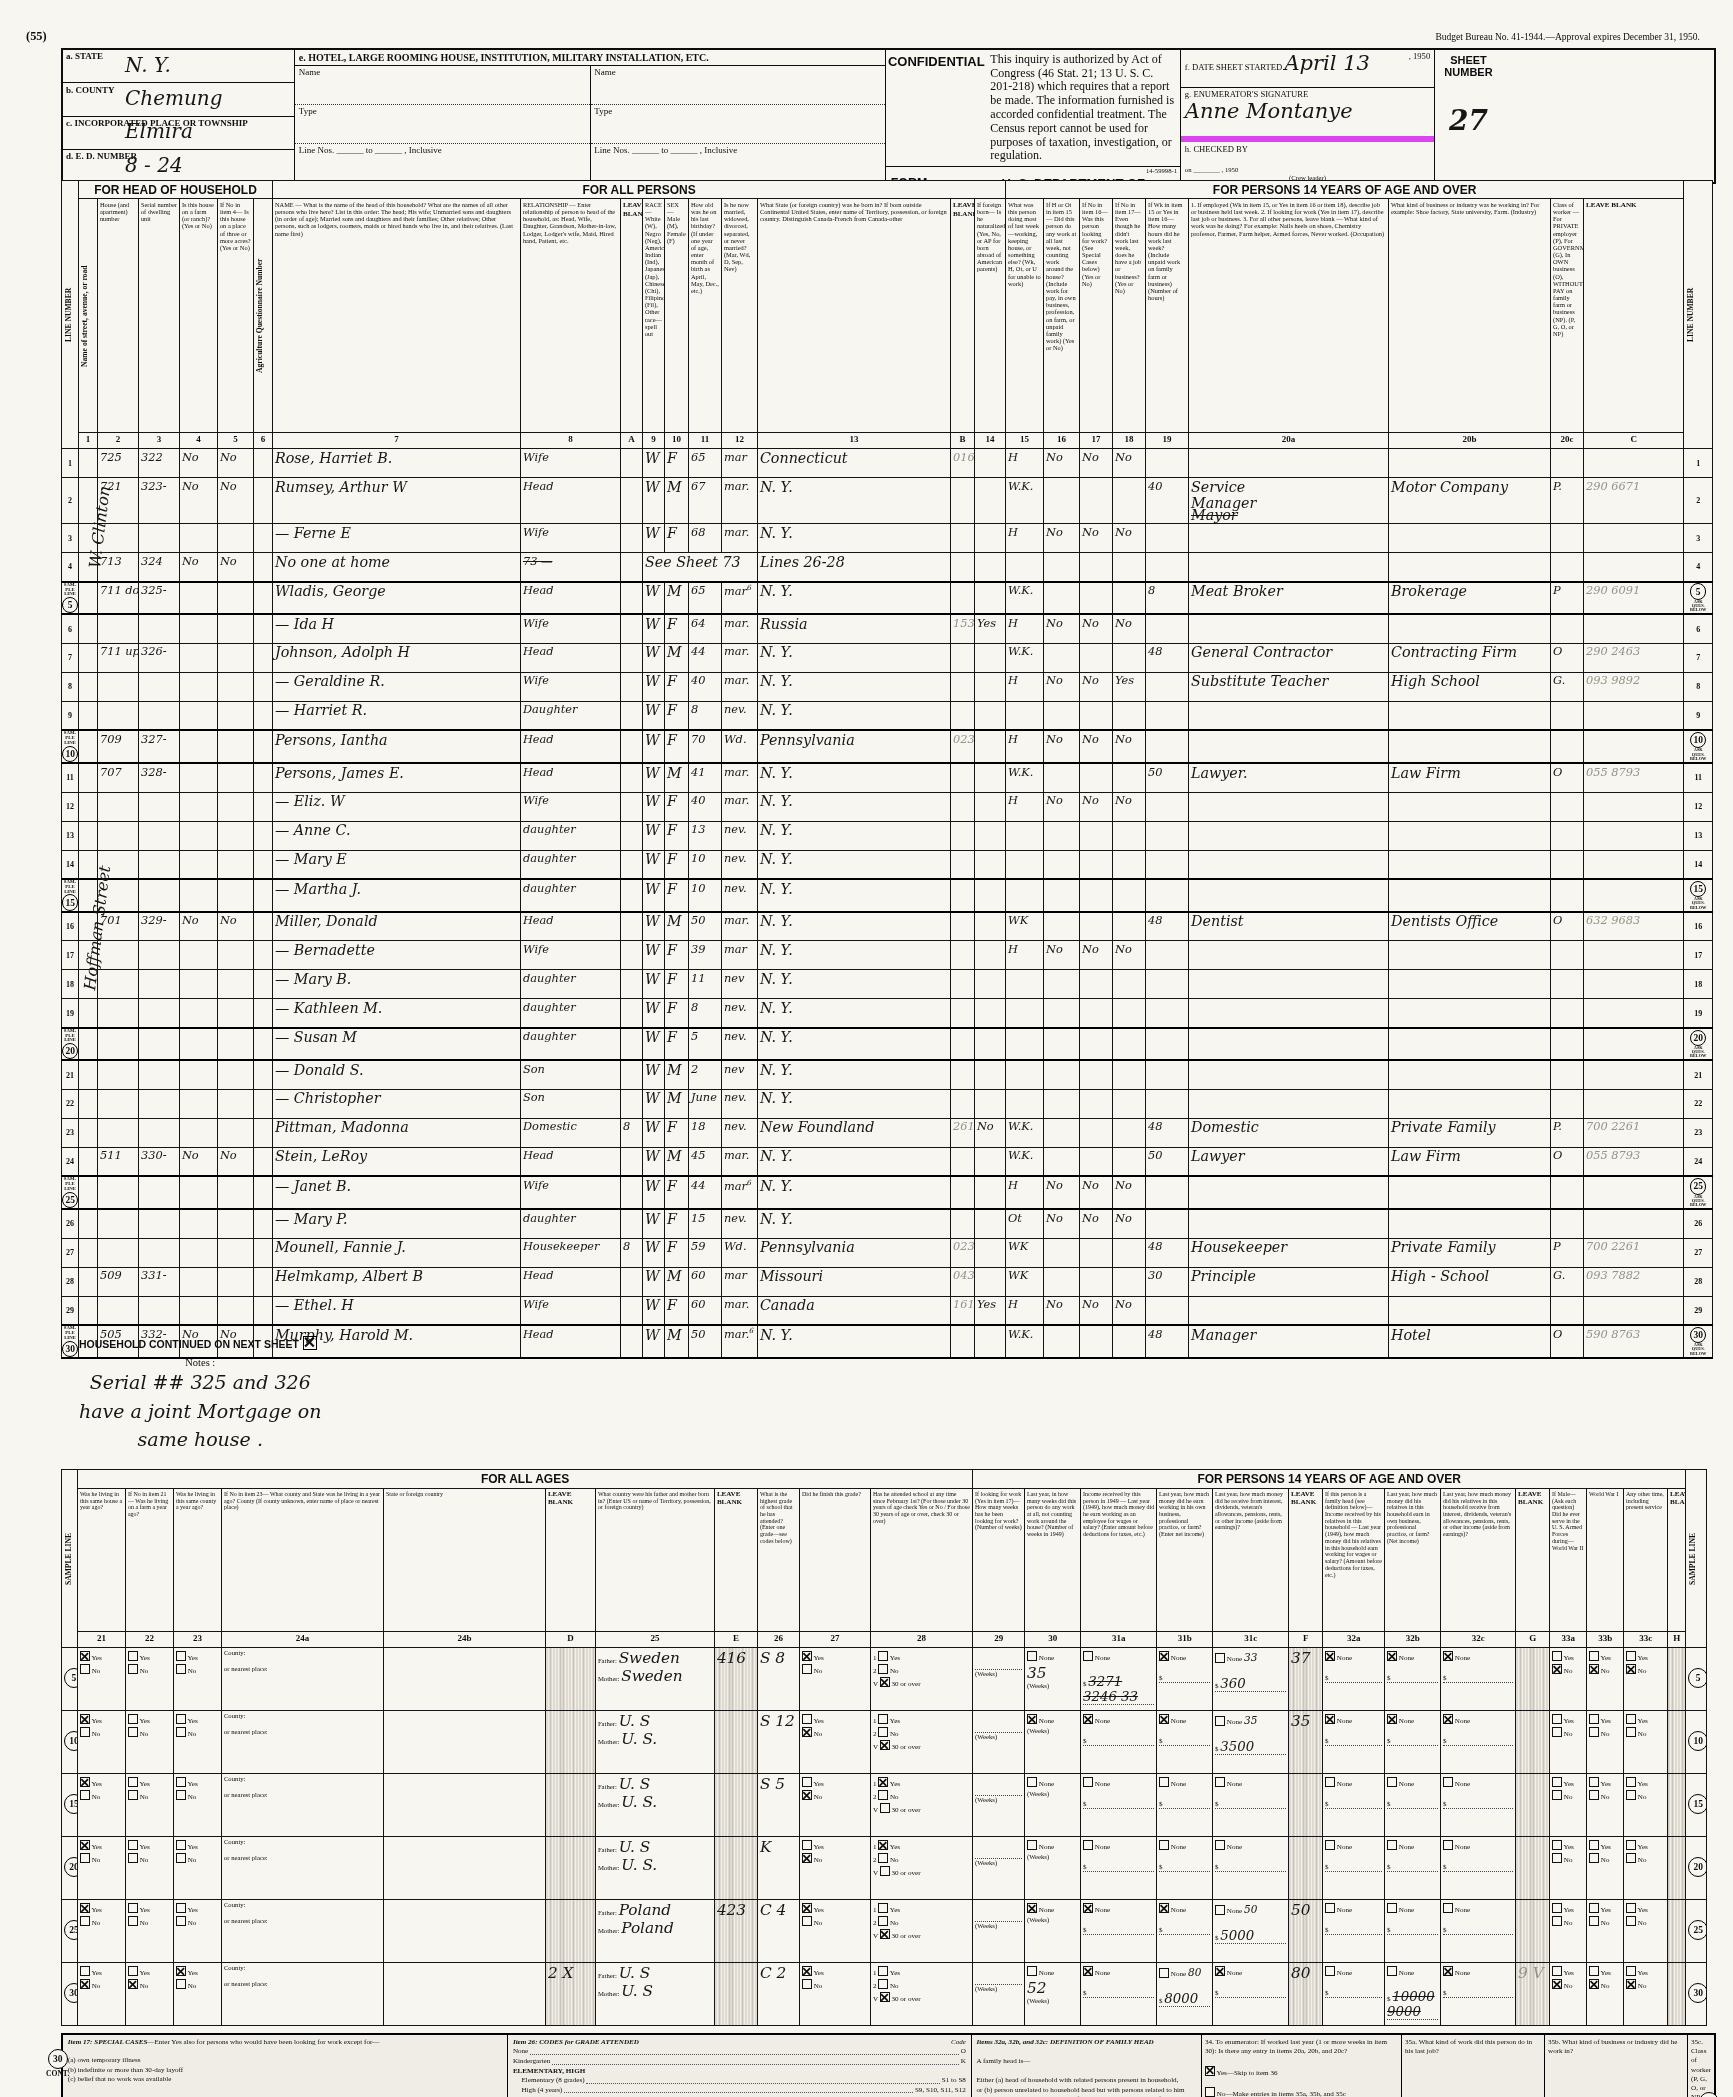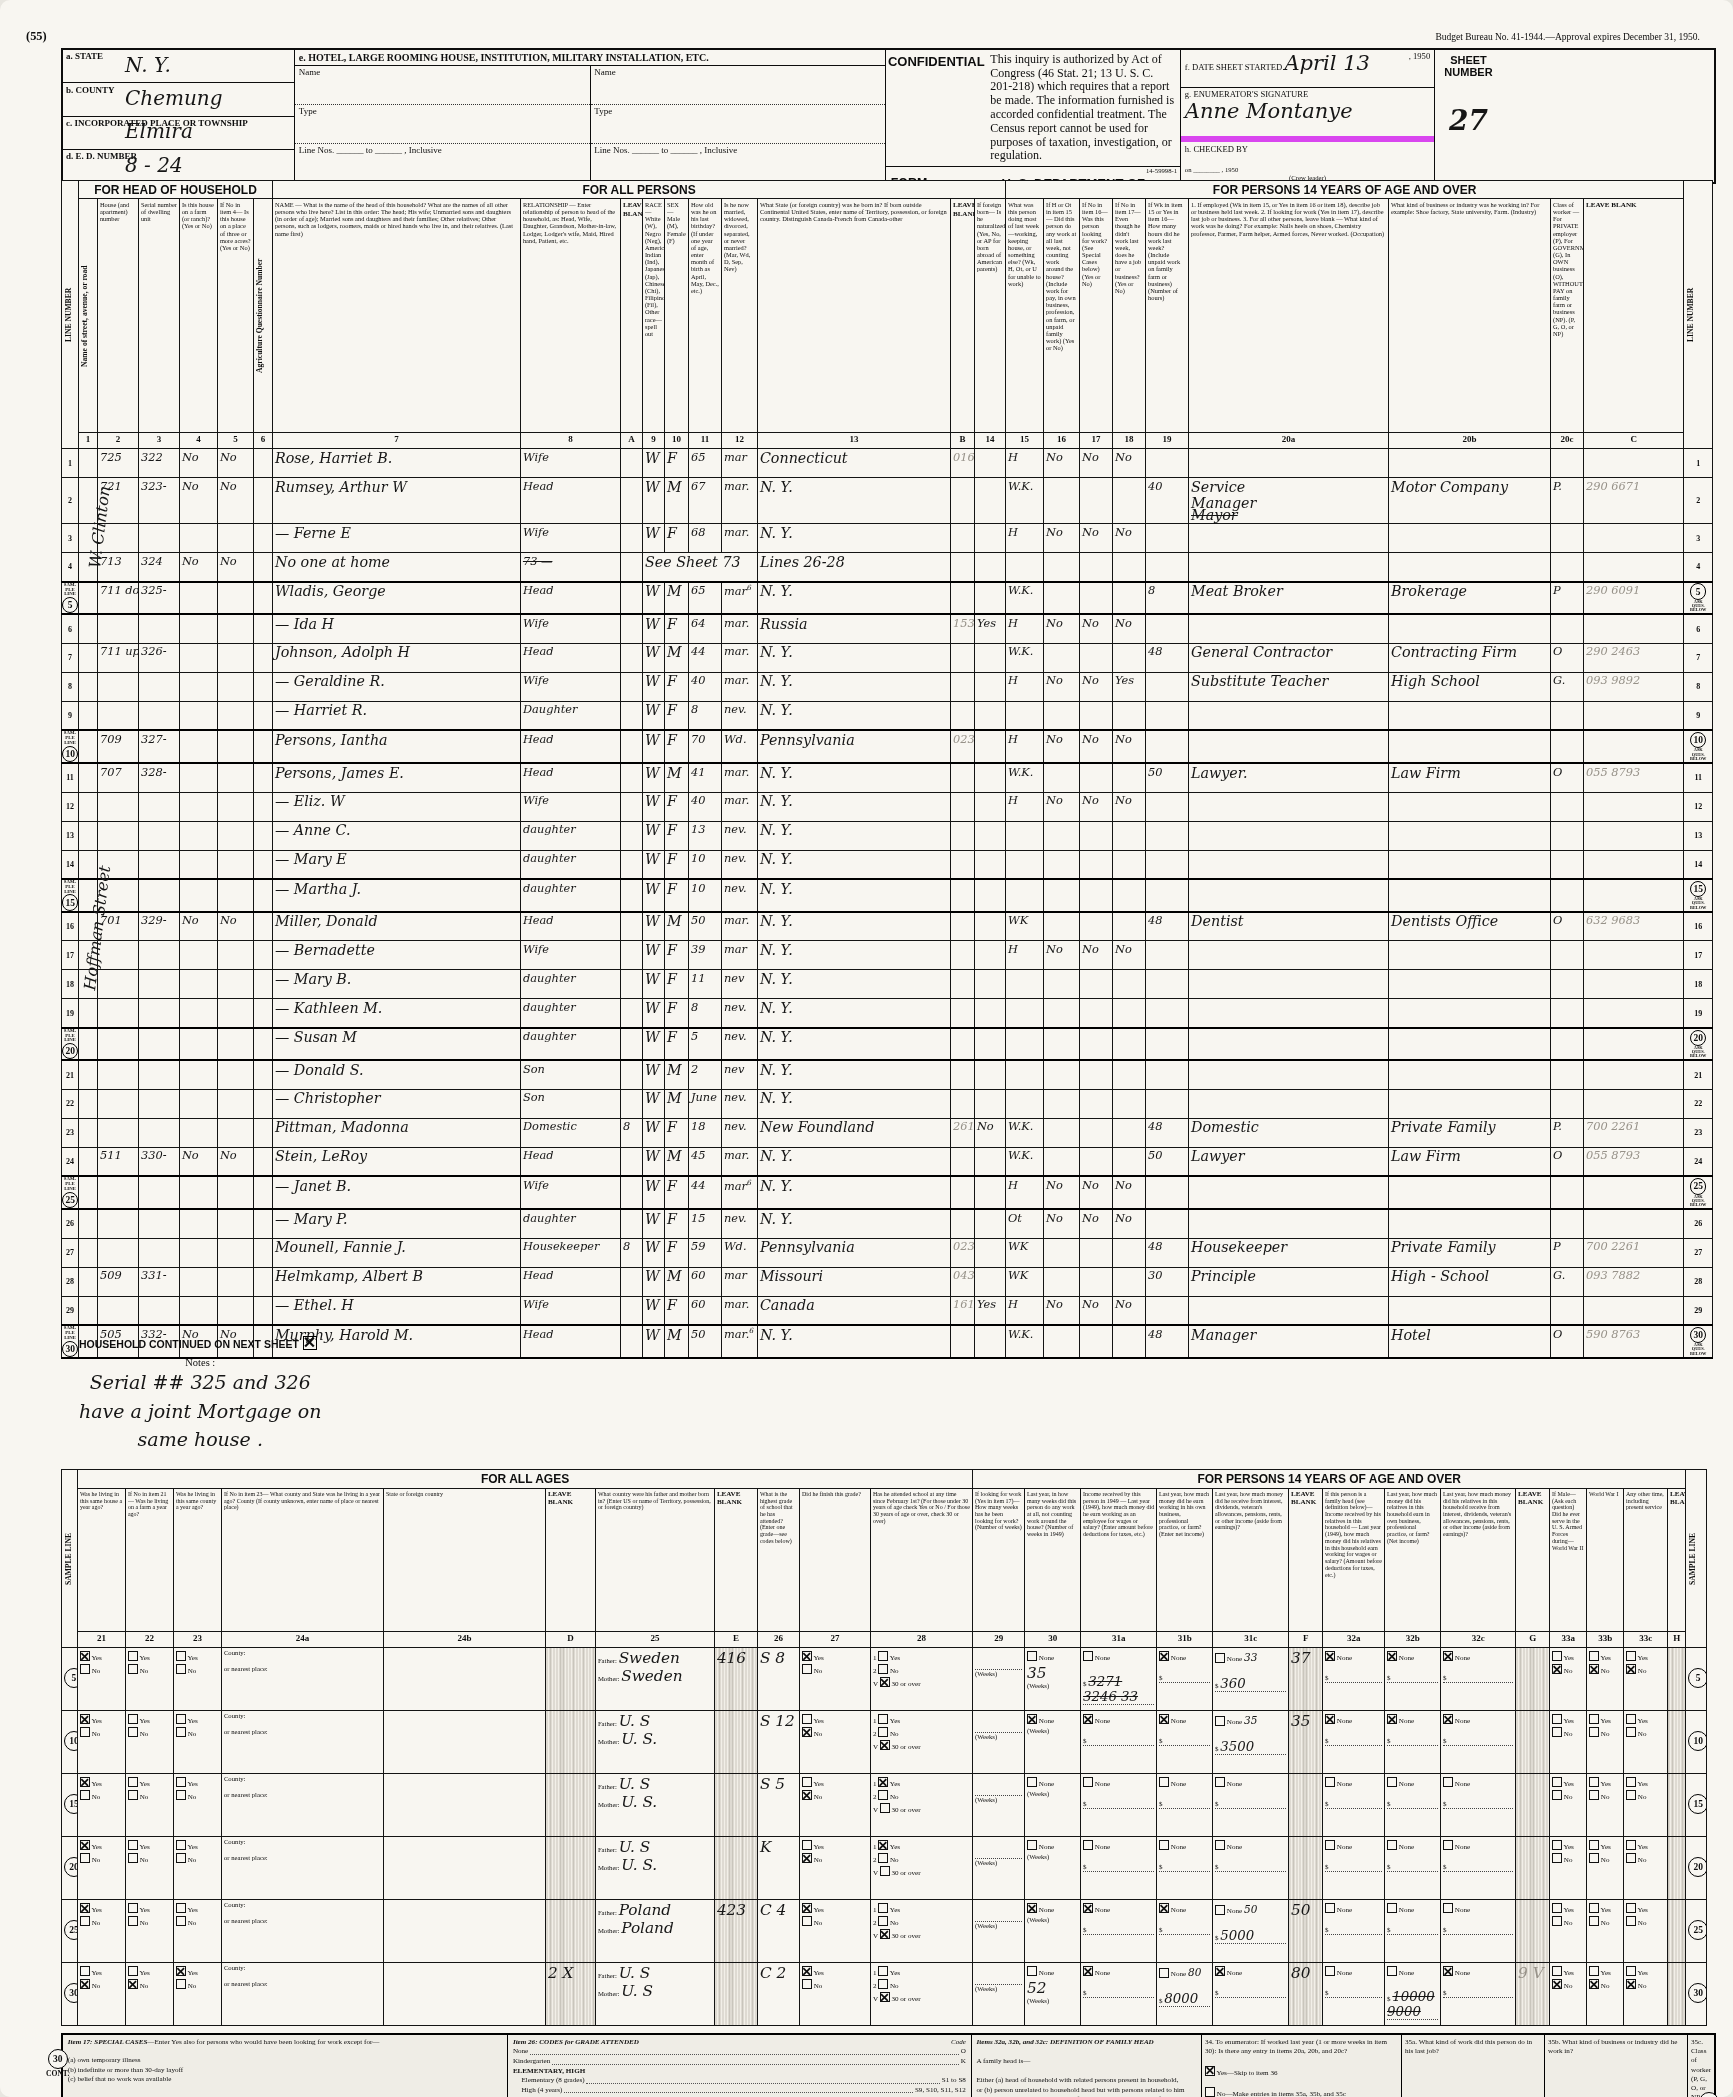--- a/index.html
+++ b/index.html
@@ -1,17 +1,17 @@
 <!DOCTYPE html>
 <html style="font-size:7.6px"><head>
 <meta charset="utf-8">
 <style>
   html,body{margin:0;padding:0;background:#e8e6e0;}
   body{width:1733px;font-family:"Liberation Serif",serif;color:#0d0d0d;}
-  .sheet{position:relative;width:1733px;height:2097px;background:#f8f6f1;overflow:hidden;border-radius:10px;}
+  .sheet{position:relative;width:1733px;height:2097px;background:#f8f6f1;overflow:hidden;}
   .hw{font-family:"DejaVu Serif",serif;font-style:italic;color:#161616;}
   .pencil{color:#979289;}
   .small{font-size:6.7px;}
   .corner{position:absolute;left:26px;top:29px;font-weight:bold;font-size:12.4px;}
   .budget{position:absolute;right:33px;top:32px;font-size:9.5px;}
   
   .hdr{position:absolute;left:61px;top:48px;width:1651px;height:132px;border:2.9px solid #0d0d0d;display:flex;}
   .hdr .cellcol{border-right:1.9px solid #0d0d0d;box-sizing:border-box;}
   .geo{width:232px;display:flex;flex-direction:column;}
   .geo>div{flex:1;border-bottom:1.4px solid #0d0d0d;padding:1.4px 2.9px;position:relative;}

